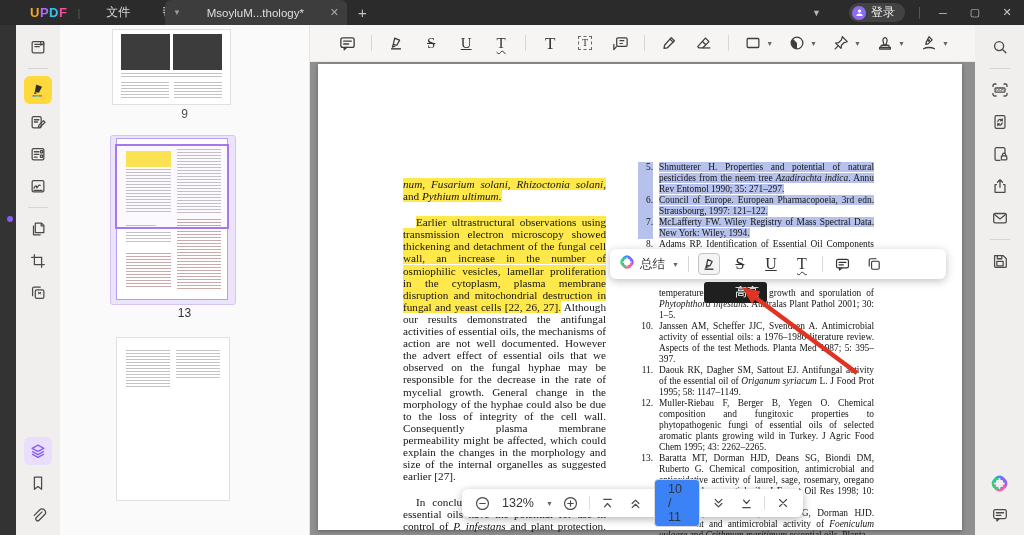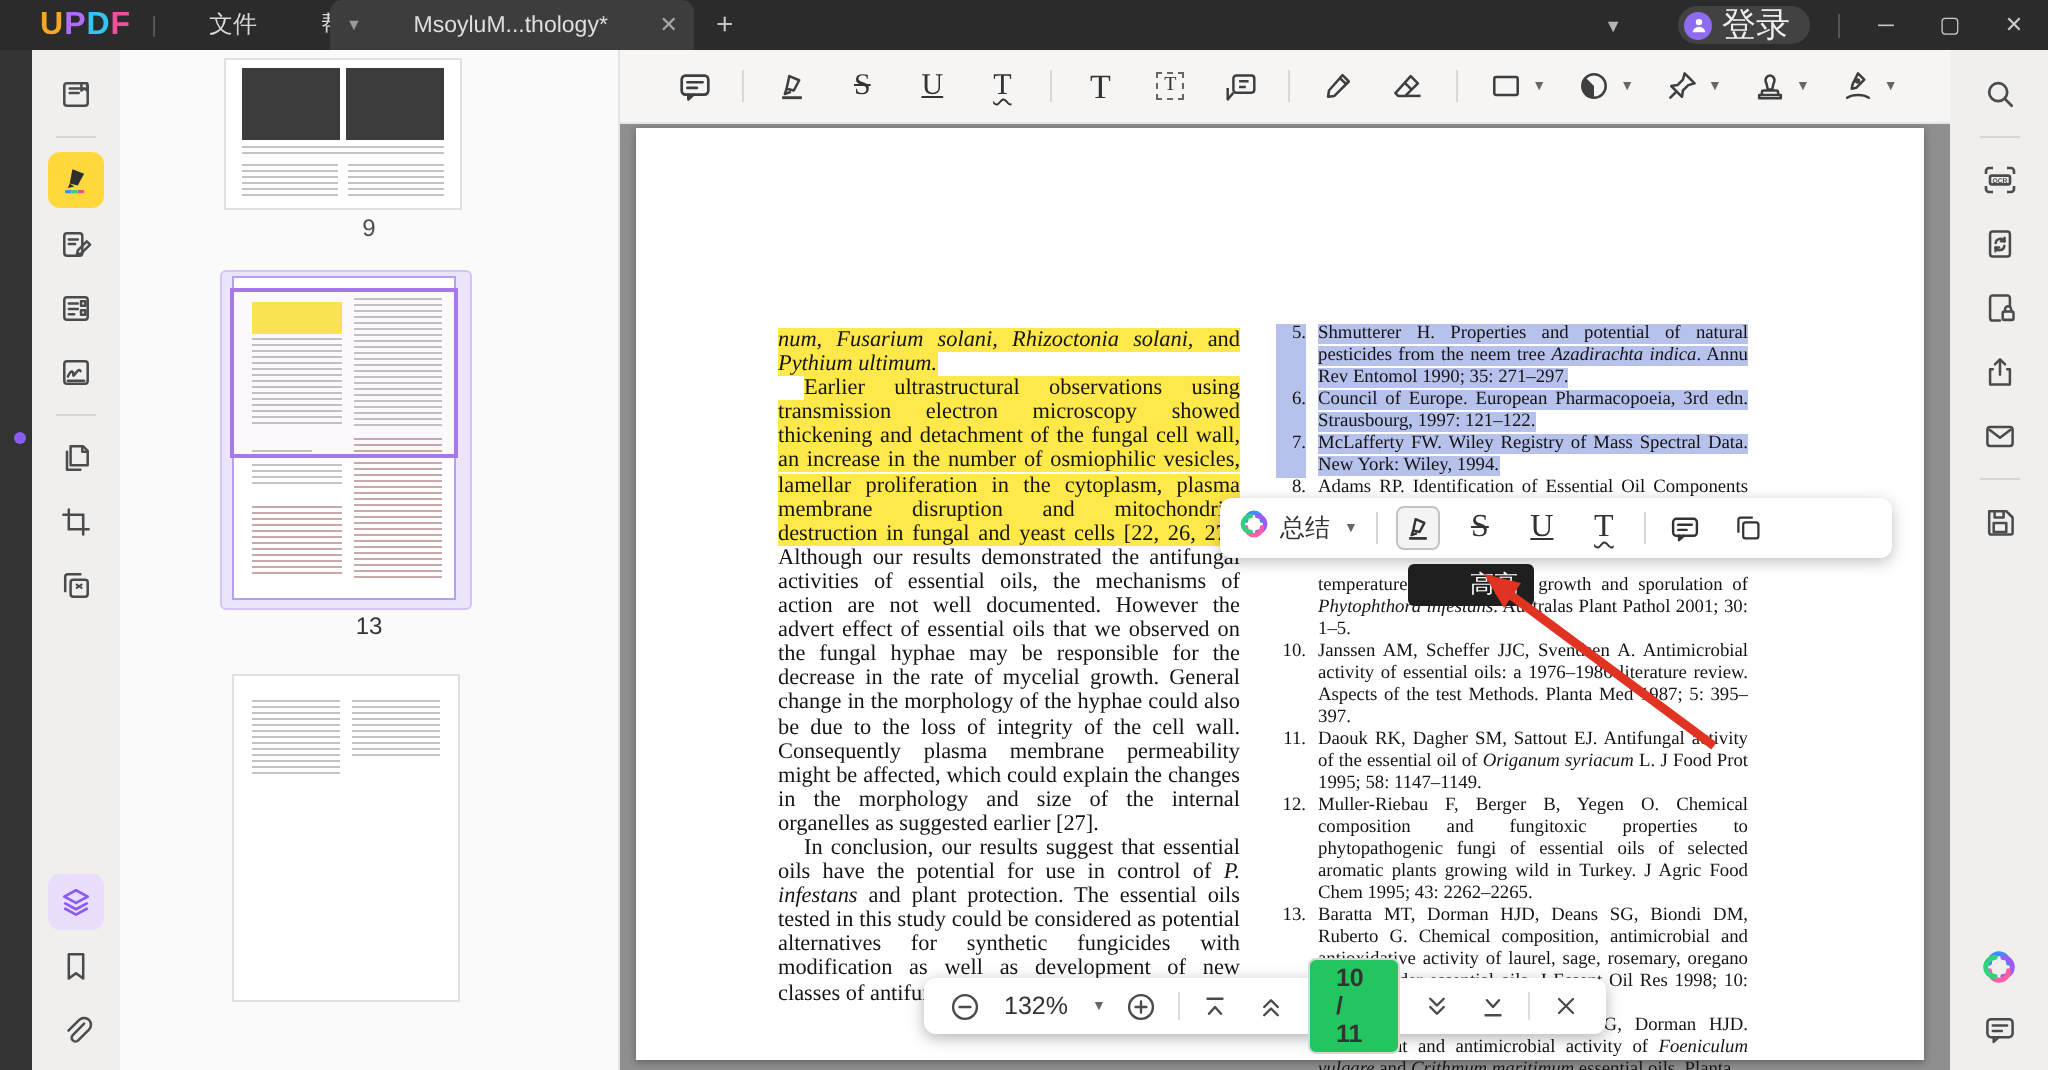--- a/index.html
+++ b/index.html
@@ -1,35 +1,35 @@
 <!DOCTYPE html>
 <html><head>
 <meta charset="utf-8">
 <style>
   html,body{margin:0;padding:0;width:1024px;height:535px;overflow:hidden;background:#8f8f8f;
     font-family:"Liberation Sans",sans-serif;-webkit-font-smoothing:antialiased;position:relative;}
   .abs{position:absolute;}
   
   .titlebar{left:0;top:0;width:1024px;height:25px;background:#2b2b2b;display:flex;align-items:center;z-index:40;}
-  .logo{font-weight:bold;font-size:16px;letter-spacing:.5px;margin-left:20px;}
+  .logo{font-weight:bold;font-size:13px;letter-spacing:.5px;margin-left:30px;}
   .logo span{display:inline-block;}
   .lg-u{color:#f5a623}.lg-p{color:#b06cf5}.lg-d{color:#31c5f0}.lg-f{color:#f24e9b}
   .tb-sep{color:#5a5a5a;margin:0 10px;font-size:11px;}
   .menu-item{color:#d8d8d8;font-size:12px;padding:0 16px;line-height:25px;cursor:default;}
   .tab{position:absolute;left:165px;top:0;width:182px;height:25px;background:#3d3d3d;border-radius:6px 6px 0 0;
        display:flex;align-items:center;padding:0 8px;box-sizing:border-box;}
   .tab-caret{color:#9a9a9a;font-size:8px;margin-right:8px;}
   .tab-title{color:#dfdfdf;font-size:11.5px;flex:1;text-align:center;white-space:nowrap;overflow:hidden;}
   .tab-close{color:#a8a8a8;font-size:11px;margin-left:8px;}
   .newtab{position:absolute;left:358px;top:0;color:#c4c4c4;font-size:15px;line-height:25px;}
   .tb-right{position:absolute;right:8px;top:0;height:25px;display:flex;align-items:center;gap:14px;}
   .tb-chev{color:#b5b5b5;font-size:9px;margin-right:14px;}
   .login-pill{display:flex;align-items:center;gap:5px;background:#424242;border-radius:11px;height:19px;padding:0 10px 0 3px;}
   .avatar{width:14px;height:14px;border-radius:50%;background:#8f6bf0;display:flex;align-items:center;justify-content:center;}
-  .login-label{color:#eee;font-size:17px;}
+  .login-label{color:#eee;font-size:12px;}
   .win-sep{width:1px;height:12px;background:#555;}
   .winbtn{color:#c9c9c9;font-size:11px;width:18px;text-align:center;}
   
   .dark-strip{left:0;top:25px;width:16px;height:510px;background:#333;z-index:5;}
   .purple-dot{left:7px;top:216px;width:6px;height:6px;border-radius:50%;background:#8a5cf5;z-index:6;}
   .rail{background:#f1efee;display:flex;flex-direction:column;align-items:center;z-index:5;}
   .left-rail{left:16px;top:25px;width:44px;height:510px;padding-top:6px;box-sizing:border-box;}
   .right-rail{left:975px;top:25px;width:49px;height:510px;padding-top:6px;box-sizing:border-box;}
   .rbtn{width:28px;height:28px;border-radius:6px;display:flex;align-items:center;justify-content:center;color:#4b4b4b;margin:2px 0;flex:none;}
   .rbtn svg{display:block;}
@@ -59,21 +59,21 @@
   .wavy{text-decoration:underline wavy;text-decoration-thickness:1px;text-underline-offset:2px;}
   .boxT{font-family:"Liberation Serif",serif;font-size:10px;color:#333;border:1px dashed #666;padding:1px 3px;line-height:1;}
   .ddcaret{font-size:7px;color:#666;margin-left:2px;}
   .tool-group{display:flex;align-items:center;flex:none;}
   
   .canvas{left:310px;top:62px;width:665px;height:473px;background:#8f8f8f;z-index:1;}
   .page{left:318px;top:64px;width:644px;height:466px;background:#fff;z-index:2;box-shadow:0 1px 4px rgba(0,0,0,.35);}
   .pnum{position:absolute;left:320px;top:76px;width:234px;text-align:right;font-family:"Liberation Serif",serif;font-size:11.5px;color:#1a1a1a;}
   .col-left{position:absolute;left:71px;top:100px;width:231px;font-family:"Liberation Serif",serif;
     font-size:11.2px;line-height:12.1px;color:#141414;text-align:justify;}
-  .col-left p{margin:0;}
+  .col-left p{margin:14px;}
   .col-left p.ind{text-indent:13px;}
   .col-right{position:absolute;left:320px;top:98px;width:236px;font-family:"Liberation Serif",serif;
     font-size:9.4px;line-height:11px;color:#141414;}
   .ref{display:flex;margin:0;}
   .ref-num{width:15px;flex:none;text-align:right;margin-right:6px;}
   .ref-text{flex:1;text-align:justify;}
   .ref.hl .ref-text span,.ref.hl .ref-num{background:#b6c2ec;}
   .ref.gap{margin-top:27px;}
   .i{font-style:italic;}
   .hy{background:#ffe84a;}
@@ -86,21 +86,21 @@
   .fb-tool.sel{border:1px solid #c3c3c3;border-radius:4px;background:#f4f4f4;box-sizing:border-box;}
   .tooltip{left:704px;top:282px;width:40px;height:21px;background:#1f1f1f;border-radius:3px;color:#fff;
     font-size:12px;display:flex;align-items:center;justify-content:center;z-index:21;padding-left:23px;}
   .arrow-svg{left:738px;top:281px;z-index:22;pointer-events:none;}
   
   .page-bar{left:462px;top:489px;width:341px;height:28px;background:#fff;border-radius:6px;z-index:20;
     box-shadow:0 2px 8px rgba(0,0,0,.3);display:flex;align-items:center;padding:0 10px;box-sizing:border-box;gap:8px;}
   .pb-ico{width:20px;height:20px;display:flex;align-items:center;justify-content:center;color:#4a4a4a;flex:none;}
   .pb-zoom{font-size:12.5px;color:#333;min-width:36px;text-align:center;}
   .pb-sep{width:1px;height:14px;background:#ddd;flex:none;}
-  .pb-pagebox{border:1px solid #d8d8d8;border-radius:4px;padding:2px 13px;font-size:12.5px;color:#333;background:#22c55e;font-weight:bold;}
+  .pb-pagebox{border:1px solid #d8d8d8;border-radius:4px;padding:2px 13px;font-size:12.5px;color:#333;background:#3b82f6;}
 </style>
 </head>
 <body>
 
 <div class="abs titlebar">
   <div class="logo"><span class="lg-u">U</span><span class="lg-p">P</span><span class="lg-d">D</span><span class="lg-f">F</span></div>
   <span class="tb-sep">|</span>
   <div class="menu-item">文件</div>
   <div class="menu-item">帮助</div>
   <div class="tab">

